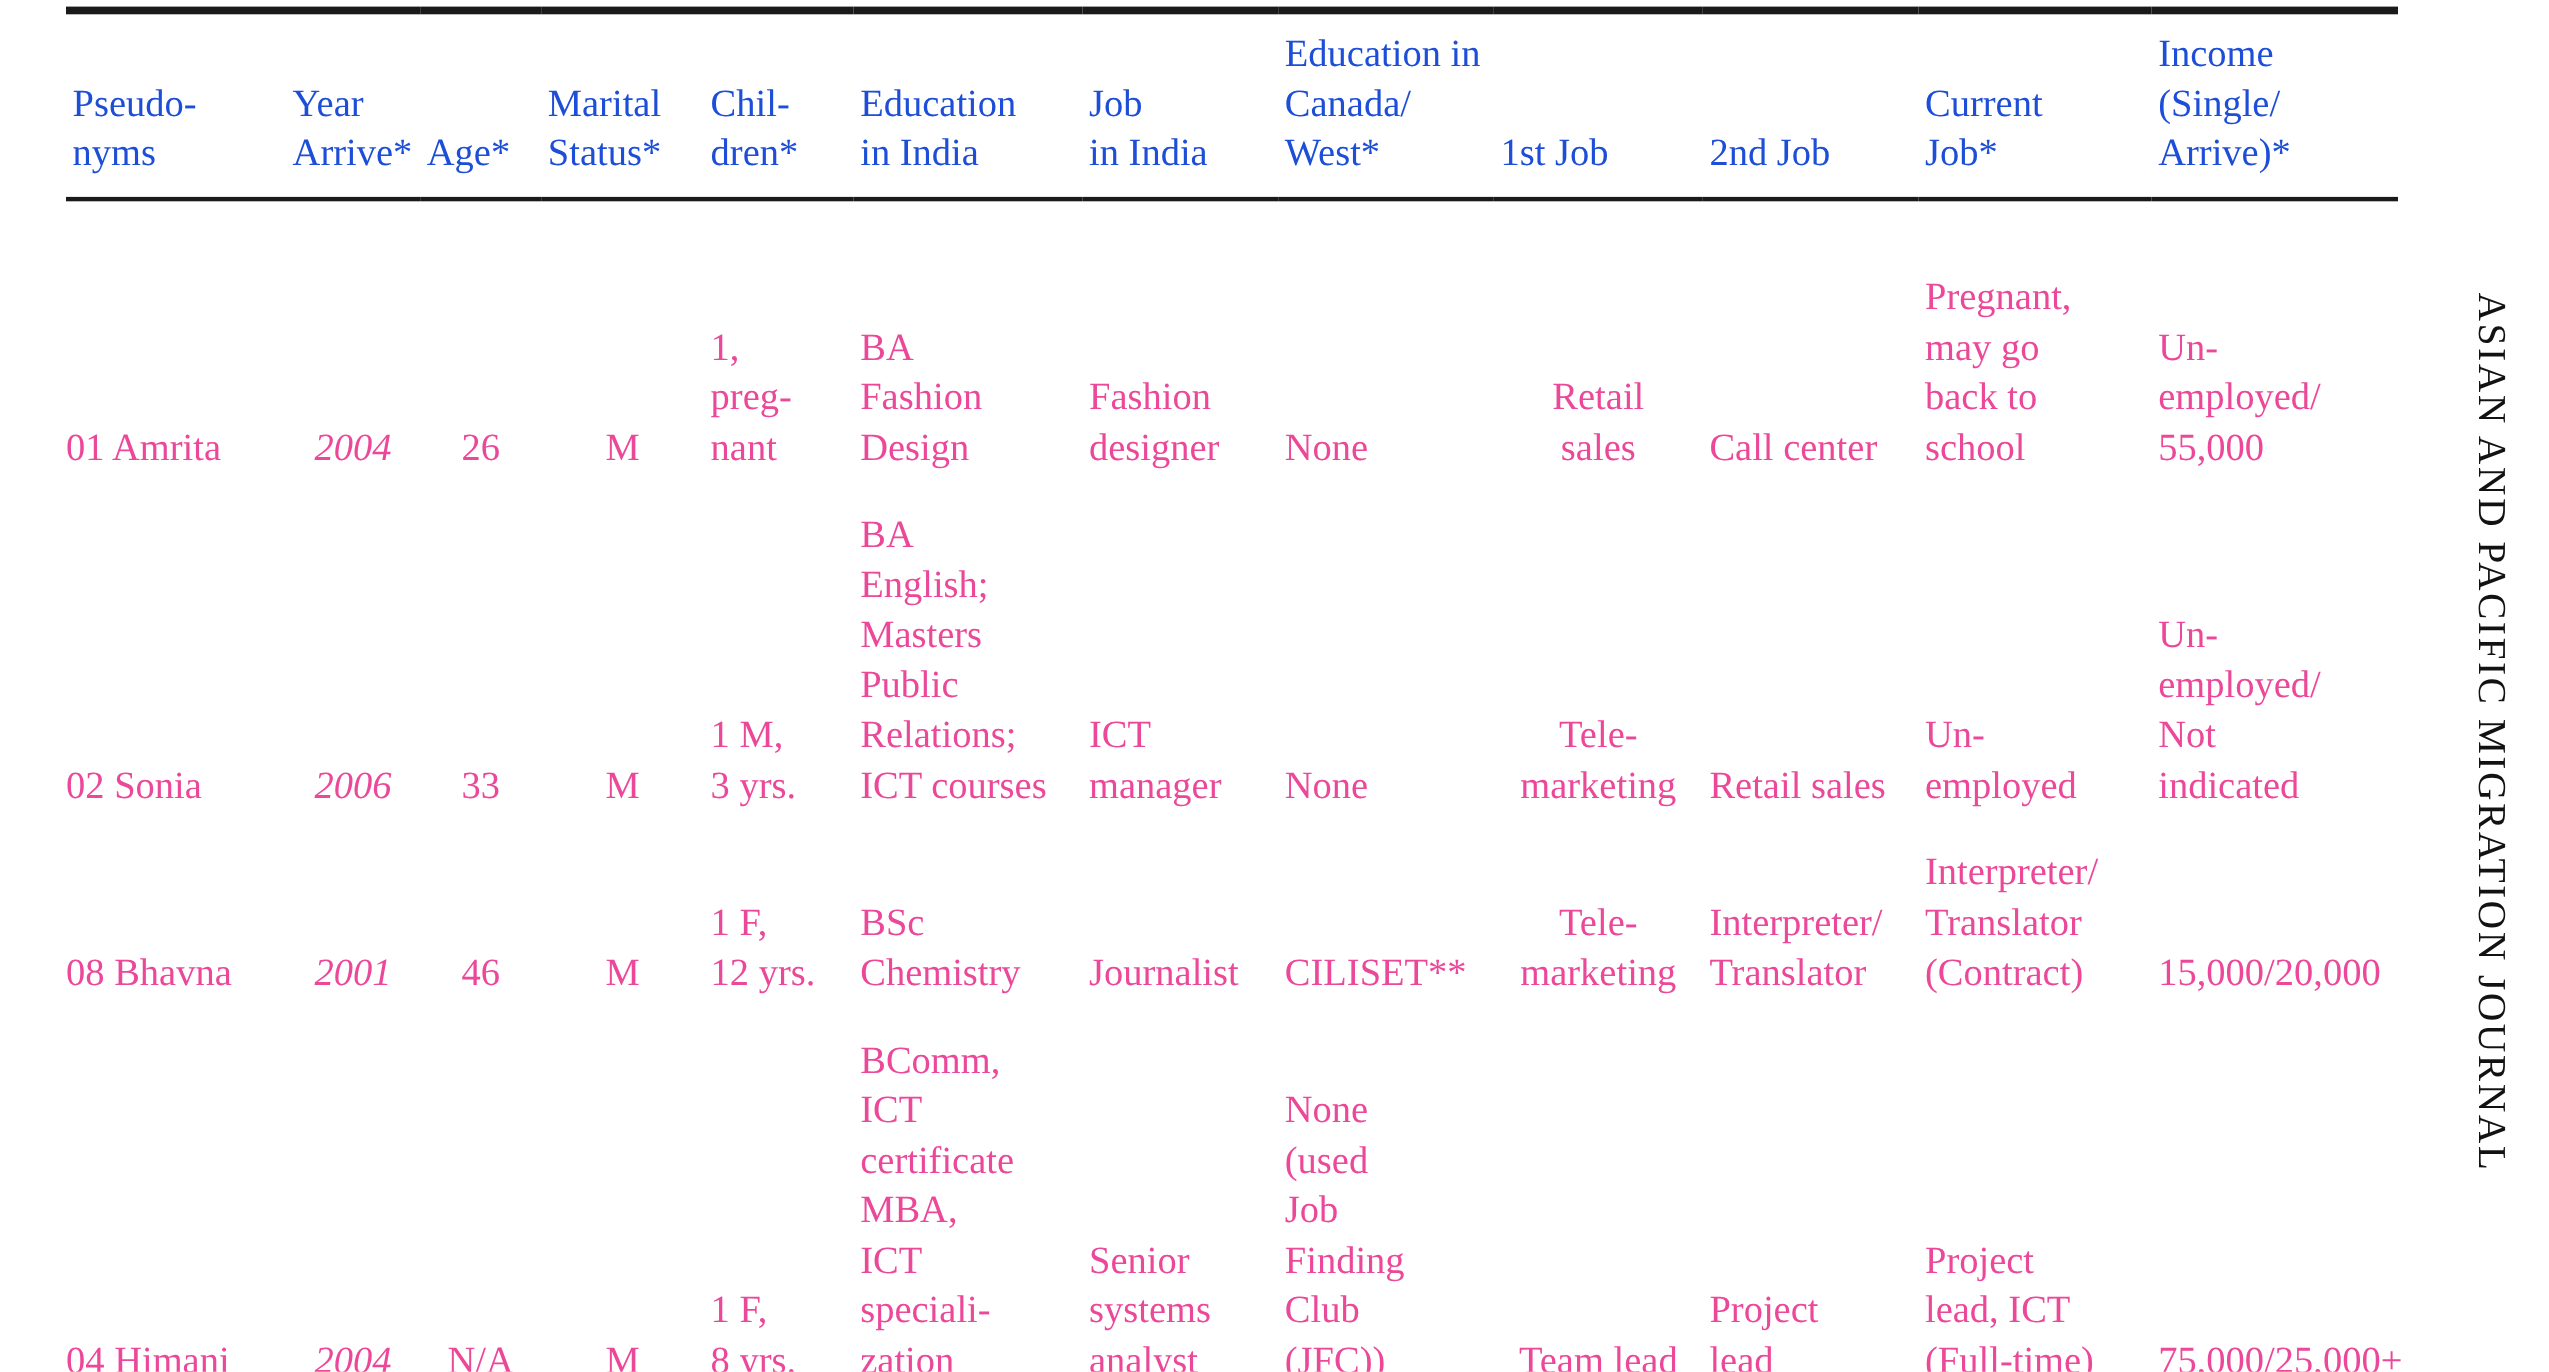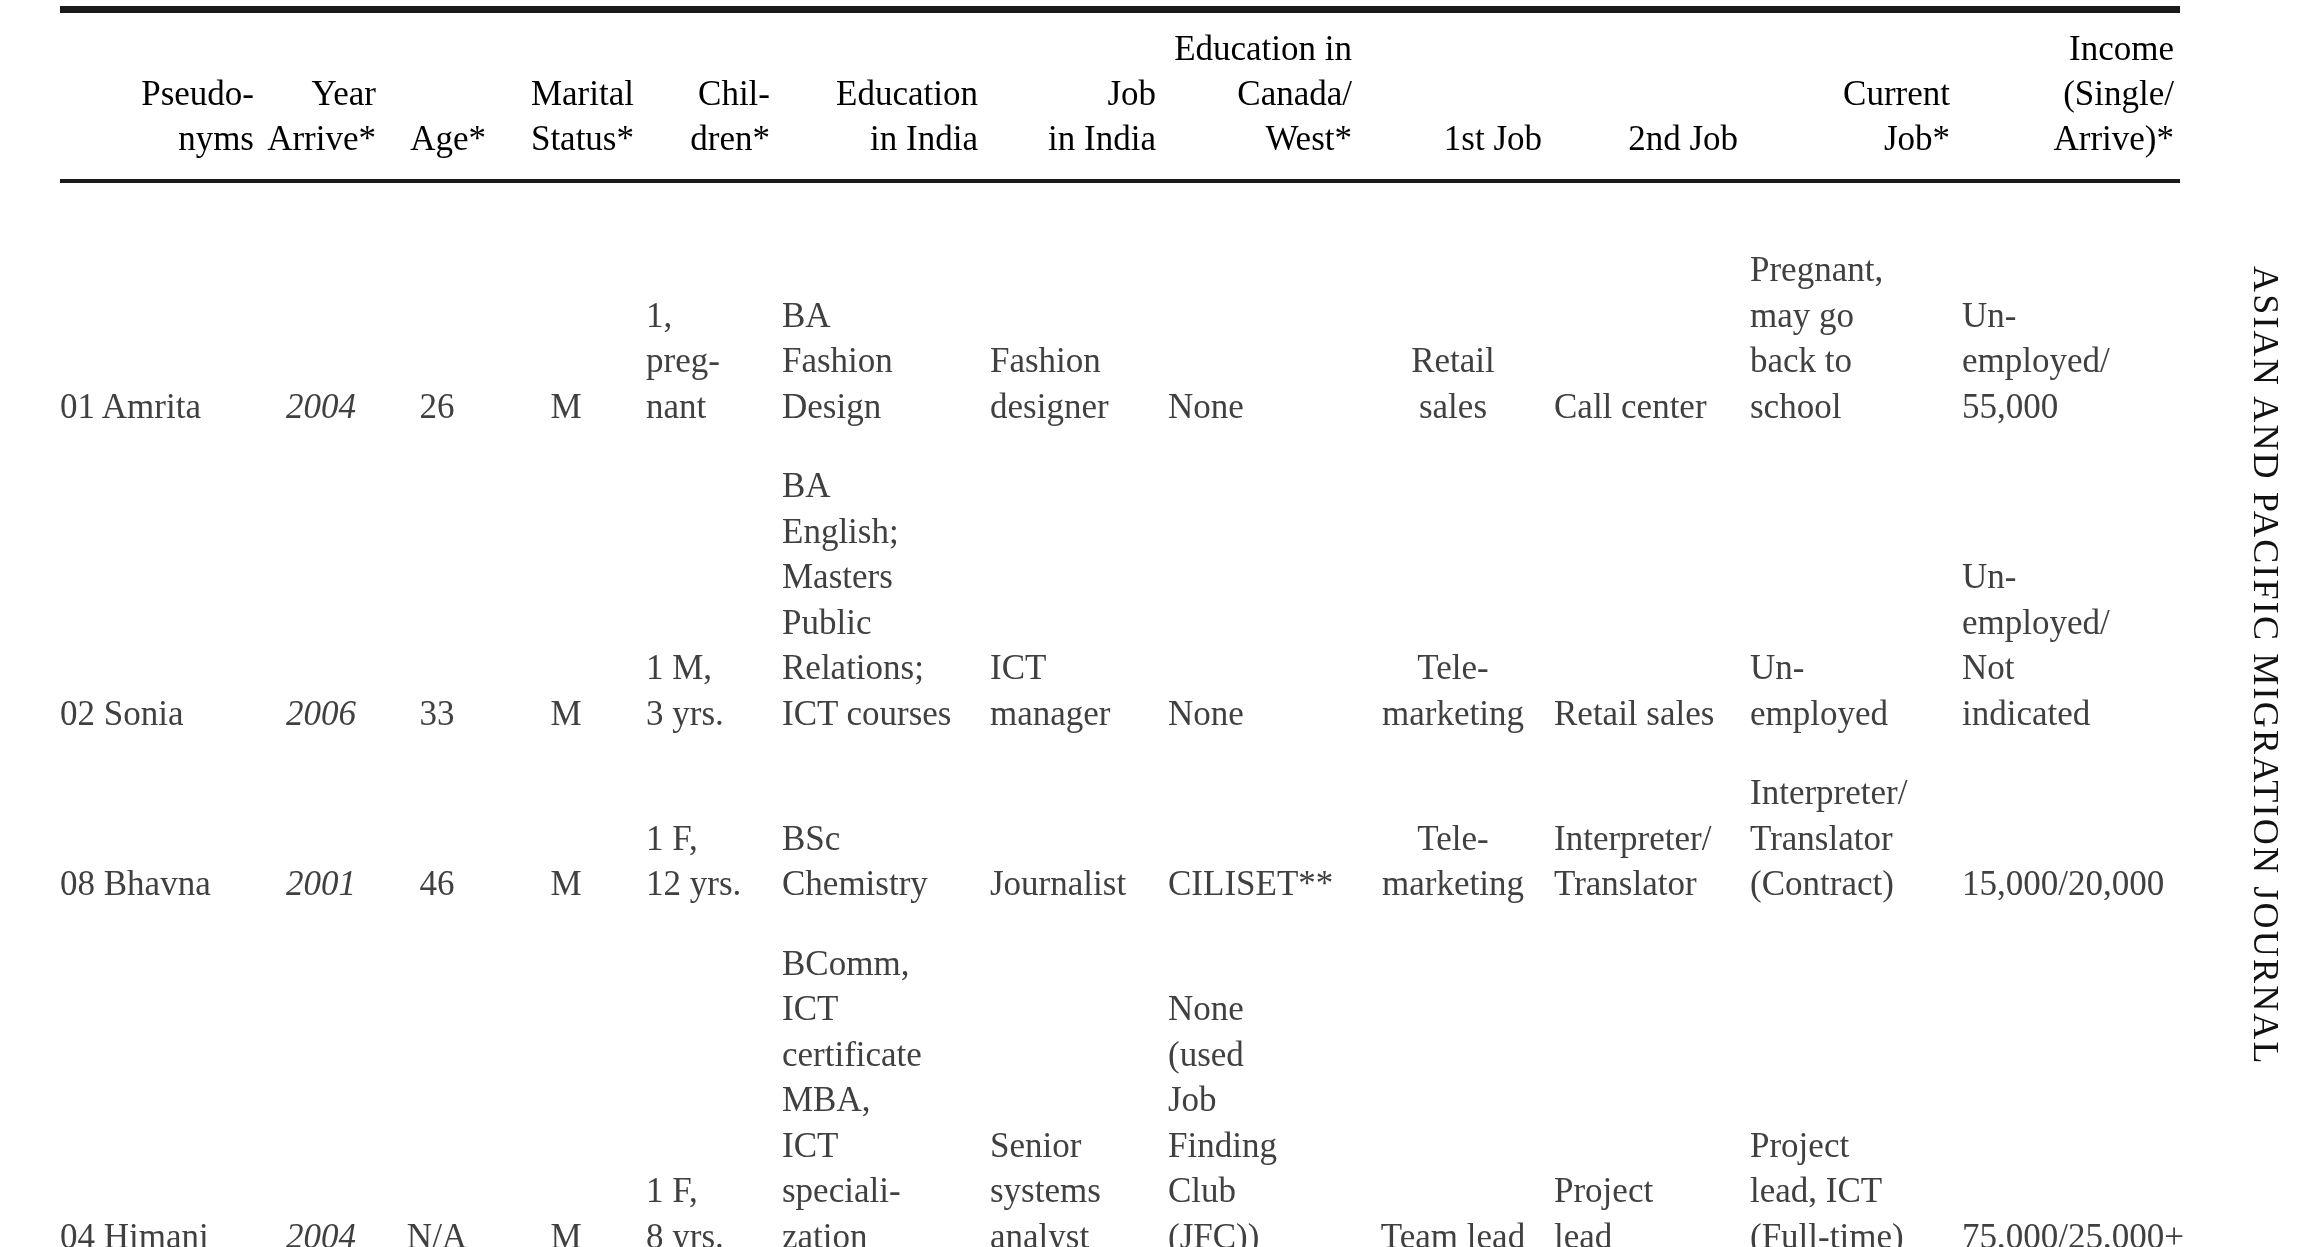--- a/index.html
+++ b/index.html
@@ -78,32 +78,32 @@
   .spacer-after-toprule td { height: 14px; padding: 0; font-size: 0; line-height: 0; }
   .spacer-before-headrule td { height: 18px; padding: 0; font-size: 0; line-height: 0; }
   .spacer-after-headrule td { height: 64px; padding: 0; font-size: 0; line-height: 0; }
 
   thead th {
     font-weight: normal;
     font-size: 35px;
     line-height: 1.28;
     vertical-align: bottom;
     padding: 0 6px 0 6px;
-    text-align: right;
+    text-align: left;
     white-space: pre-line;
-    color: #000000;
+    color: #1d4ed8;
   }
 
   tbody td {
     font-size: 35px;
     line-height: 1.3;
     vertical-align: bottom;
     padding: 0 6px 0 6px;
     white-space: pre-line;
-    color: #404040;
+    color: #ec4899;
   }
 
   td.c-pseudo   { text-align: left;   padding-left: 0; }
   td.c-year     { text-align: center; font-style: italic; }
   td.c-age      { text-align: center; }
   td.c-marital  { text-align: center; }
   td.c-children { text-align: left; }
   td.c-eduindia { text-align: left; }
   td.c-jobindia { text-align: left; }
   td.c-educan   { text-align: left; }

